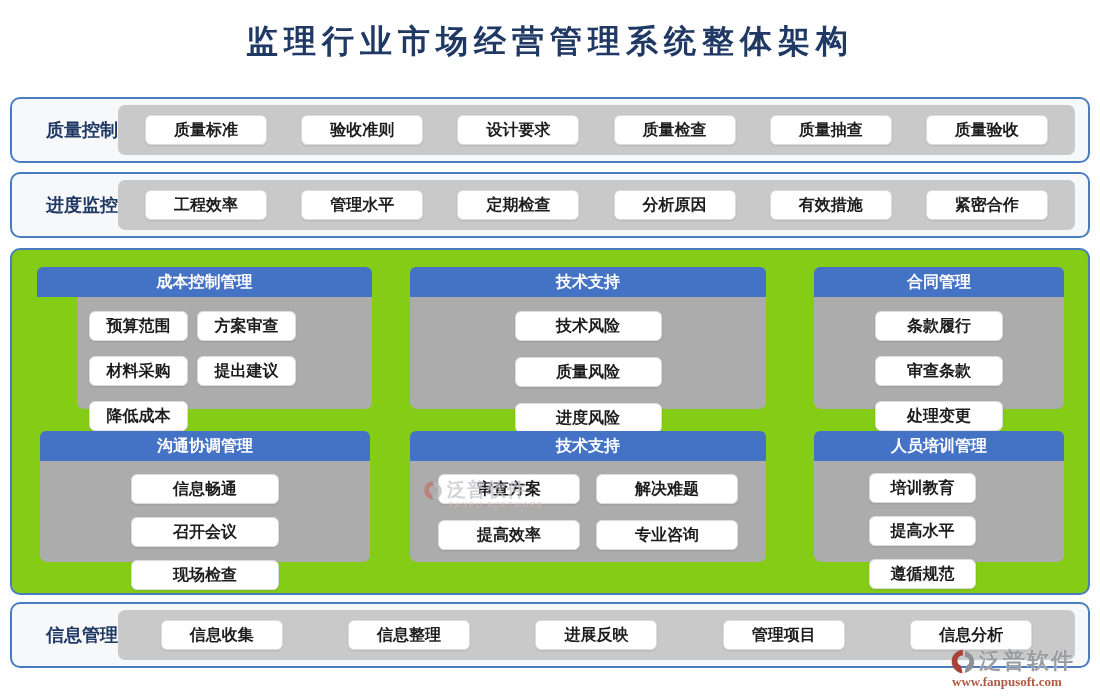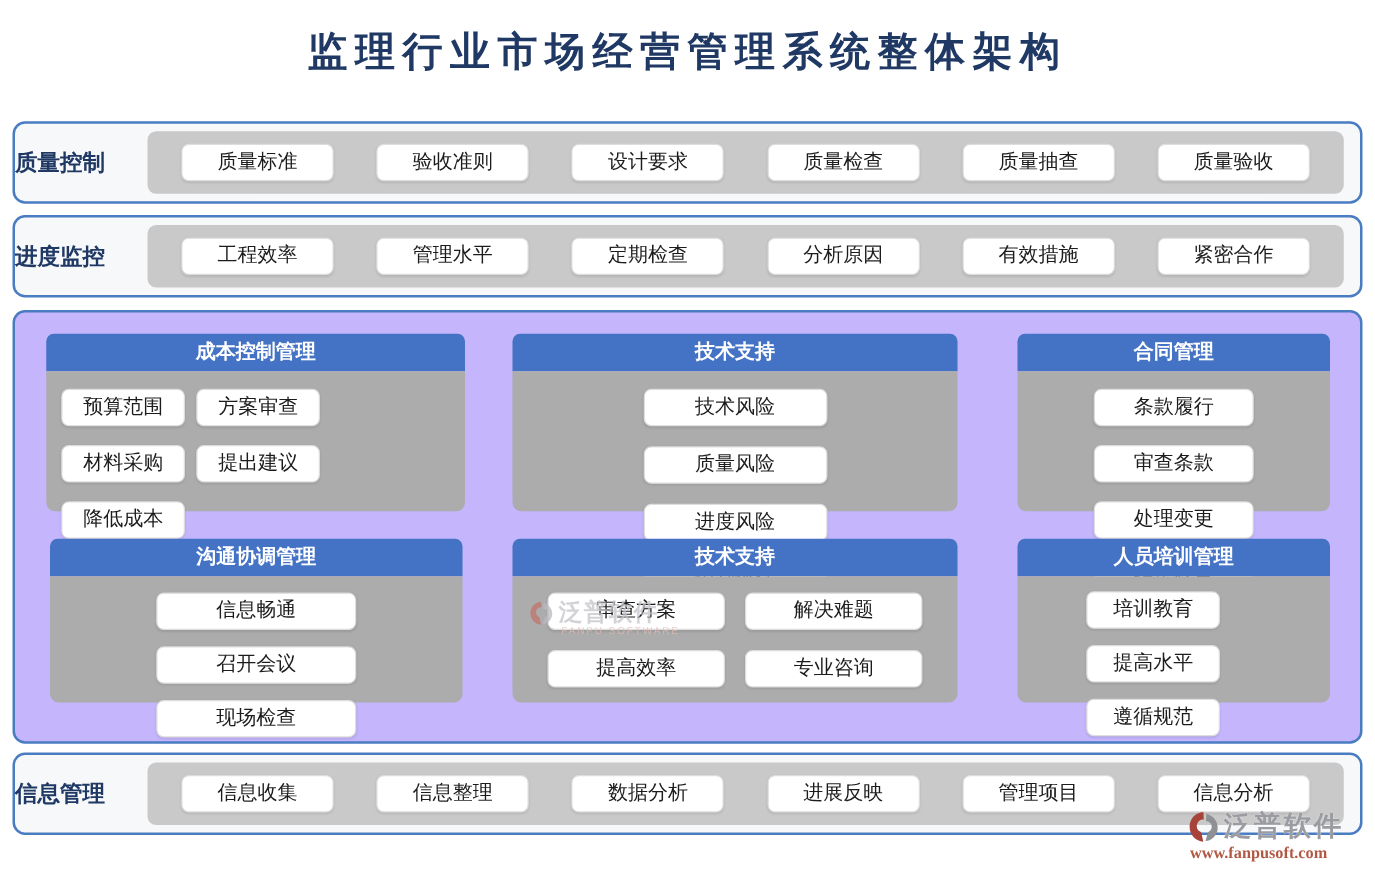--- a/index.html
+++ b/index.html
@@ -33,21 +33,21 @@
     border-radius: 10px;
     display: flex;
     align-items: center;
   }
   .band-1 { top: 97px; }
   .band-2 { top: 172px; }
   .band-3 { top: 602px; }
   .band-label {
     flex: none;
     width: 106px;
-    text-align: left;
+    text-align: right;
     font-size: 18px;
     font-weight: bold;
     color: #1f3864;
   }
   .band-strip {
     flex: 1;
     height: 50px;
     margin-right: 13px;
     background: #c9c9c9;
     border-radius: 7px;
@@ -58,32 +58,32 @@
   }
   .chip {
     display: block;
     height: 30px;
     line-height: 28px;
     background: #ffffff;
     border: 1px solid #dddddd;
     border-radius: 6px;
     text-align: center;
     font-size: 16px;
-    font-weight: normal;
+    font-weight: bold;
     color: #1c1c1c;
     box-shadow: 0 1px 2px rgba(0,0,0,0.10);
   }
   .band-strip .chip { width: 122px; }
 
   
   .panel {
     position: absolute;
     top: 248px; left: 10px;
     width: 1080px; height: 347px;
-    background: #c4b5fd;
+    background: #84cc16;
     border: 2px solid #4a7cc2;
     border-radius: 10px;
   }
   .card { position: absolute; border-radius: 7px; }
   .card-header {
     height: 30px;
     line-height: 30px;
     background: #4472c4;
     border-radius: 6px 6px 0 0;
     text-align: center;
@@ -100,28 +100,28 @@
   }
   .pos1 { left: 25px;  top: 17px;  width: 335px; }
   .pos2 { left: 398px; top: 17px;  width: 356px; }
   .pos3 { left: 802px; top: 17px;  width: 250px; }
   .pos4 { left: 28px;  top: 181px; width: 330px; }
   .pos5 { left: 398px; top: 181px; width: 356px; }
   .pos6 { left: 802px; top: 181px; width: 250px; }
   .pos1 .card-body, .pos2 .card-body, .pos3 .card-body { height: 112px; }
   .pos4 .card-body, .pos5 .card-body, .pos6 .card-body { height: 101px; }
 
-  .pos1 .card-body { padding: 14px 12px; column-gap: 9px;  row-gap: 15px; justify-content: flex-start; }
+  .pos1 .card-body { padding: 14px 12px; column-gap: 9px;  row-gap: 15px; justify-content: flex-start; margin-left: 40px; }
   .pos1 .chip { width: 99px; }
   .pos2 .card-body { padding: 14px 18px; column-gap: 28px; row-gap: 16px; justify-content: center; }
   .pos2 .chip { width: 147px; }
   .pos3 .card-body { padding: 14px 12px; column-gap: 12px; row-gap: 15px; justify-content: center; }
   .pos3 .chip { width: 128px; }
   .pos4 .card-body { padding: 13px 16px; column-gap: 28px; row-gap: 13px; justify-content: center; }
-  .pos4 .chip { width: 160px; }
+  .pos4 .chip { width: 148px; }
   .pos5 .card-body { padding: 13px 18px; column-gap: 30px; row-gap: 14px; justify-content: center; gap: 16px; }
   .pos5 .chip { width: 142px; }
   .pos6 .card-body { padding: 12px 14px; column-gap: 12px; row-gap: 13px; justify-content: flex-start; }
   .pos6 .chip { width: 107px; margin-left: 41px; }
 
   
   .wm-center {
     position: absolute;
     top: 477px; left: 423px;
     z-index: 5;
@@ -254,21 +254,20 @@
     </div>
   </div>
 
 </div>
 
 <div class="band band-3">
   <div class="band-label">信息管理</div>
   <div class="band-strip">
     <span class="chip">信息收集</span>
     <span class="chip">信息整理</span>
-    <span class="chip">数据分析</span>
     <span class="chip">进展反映</span>
     <span class="chip">管理项目</span>
     <span class="chip">信息分析</span>
   </div>
 </div>
 
 <div class="wm-center">
   <div class="wm-row">
     <span>
       <svg class="logo-svg" width="21" height="21" viewBox="0 0 32 32">

